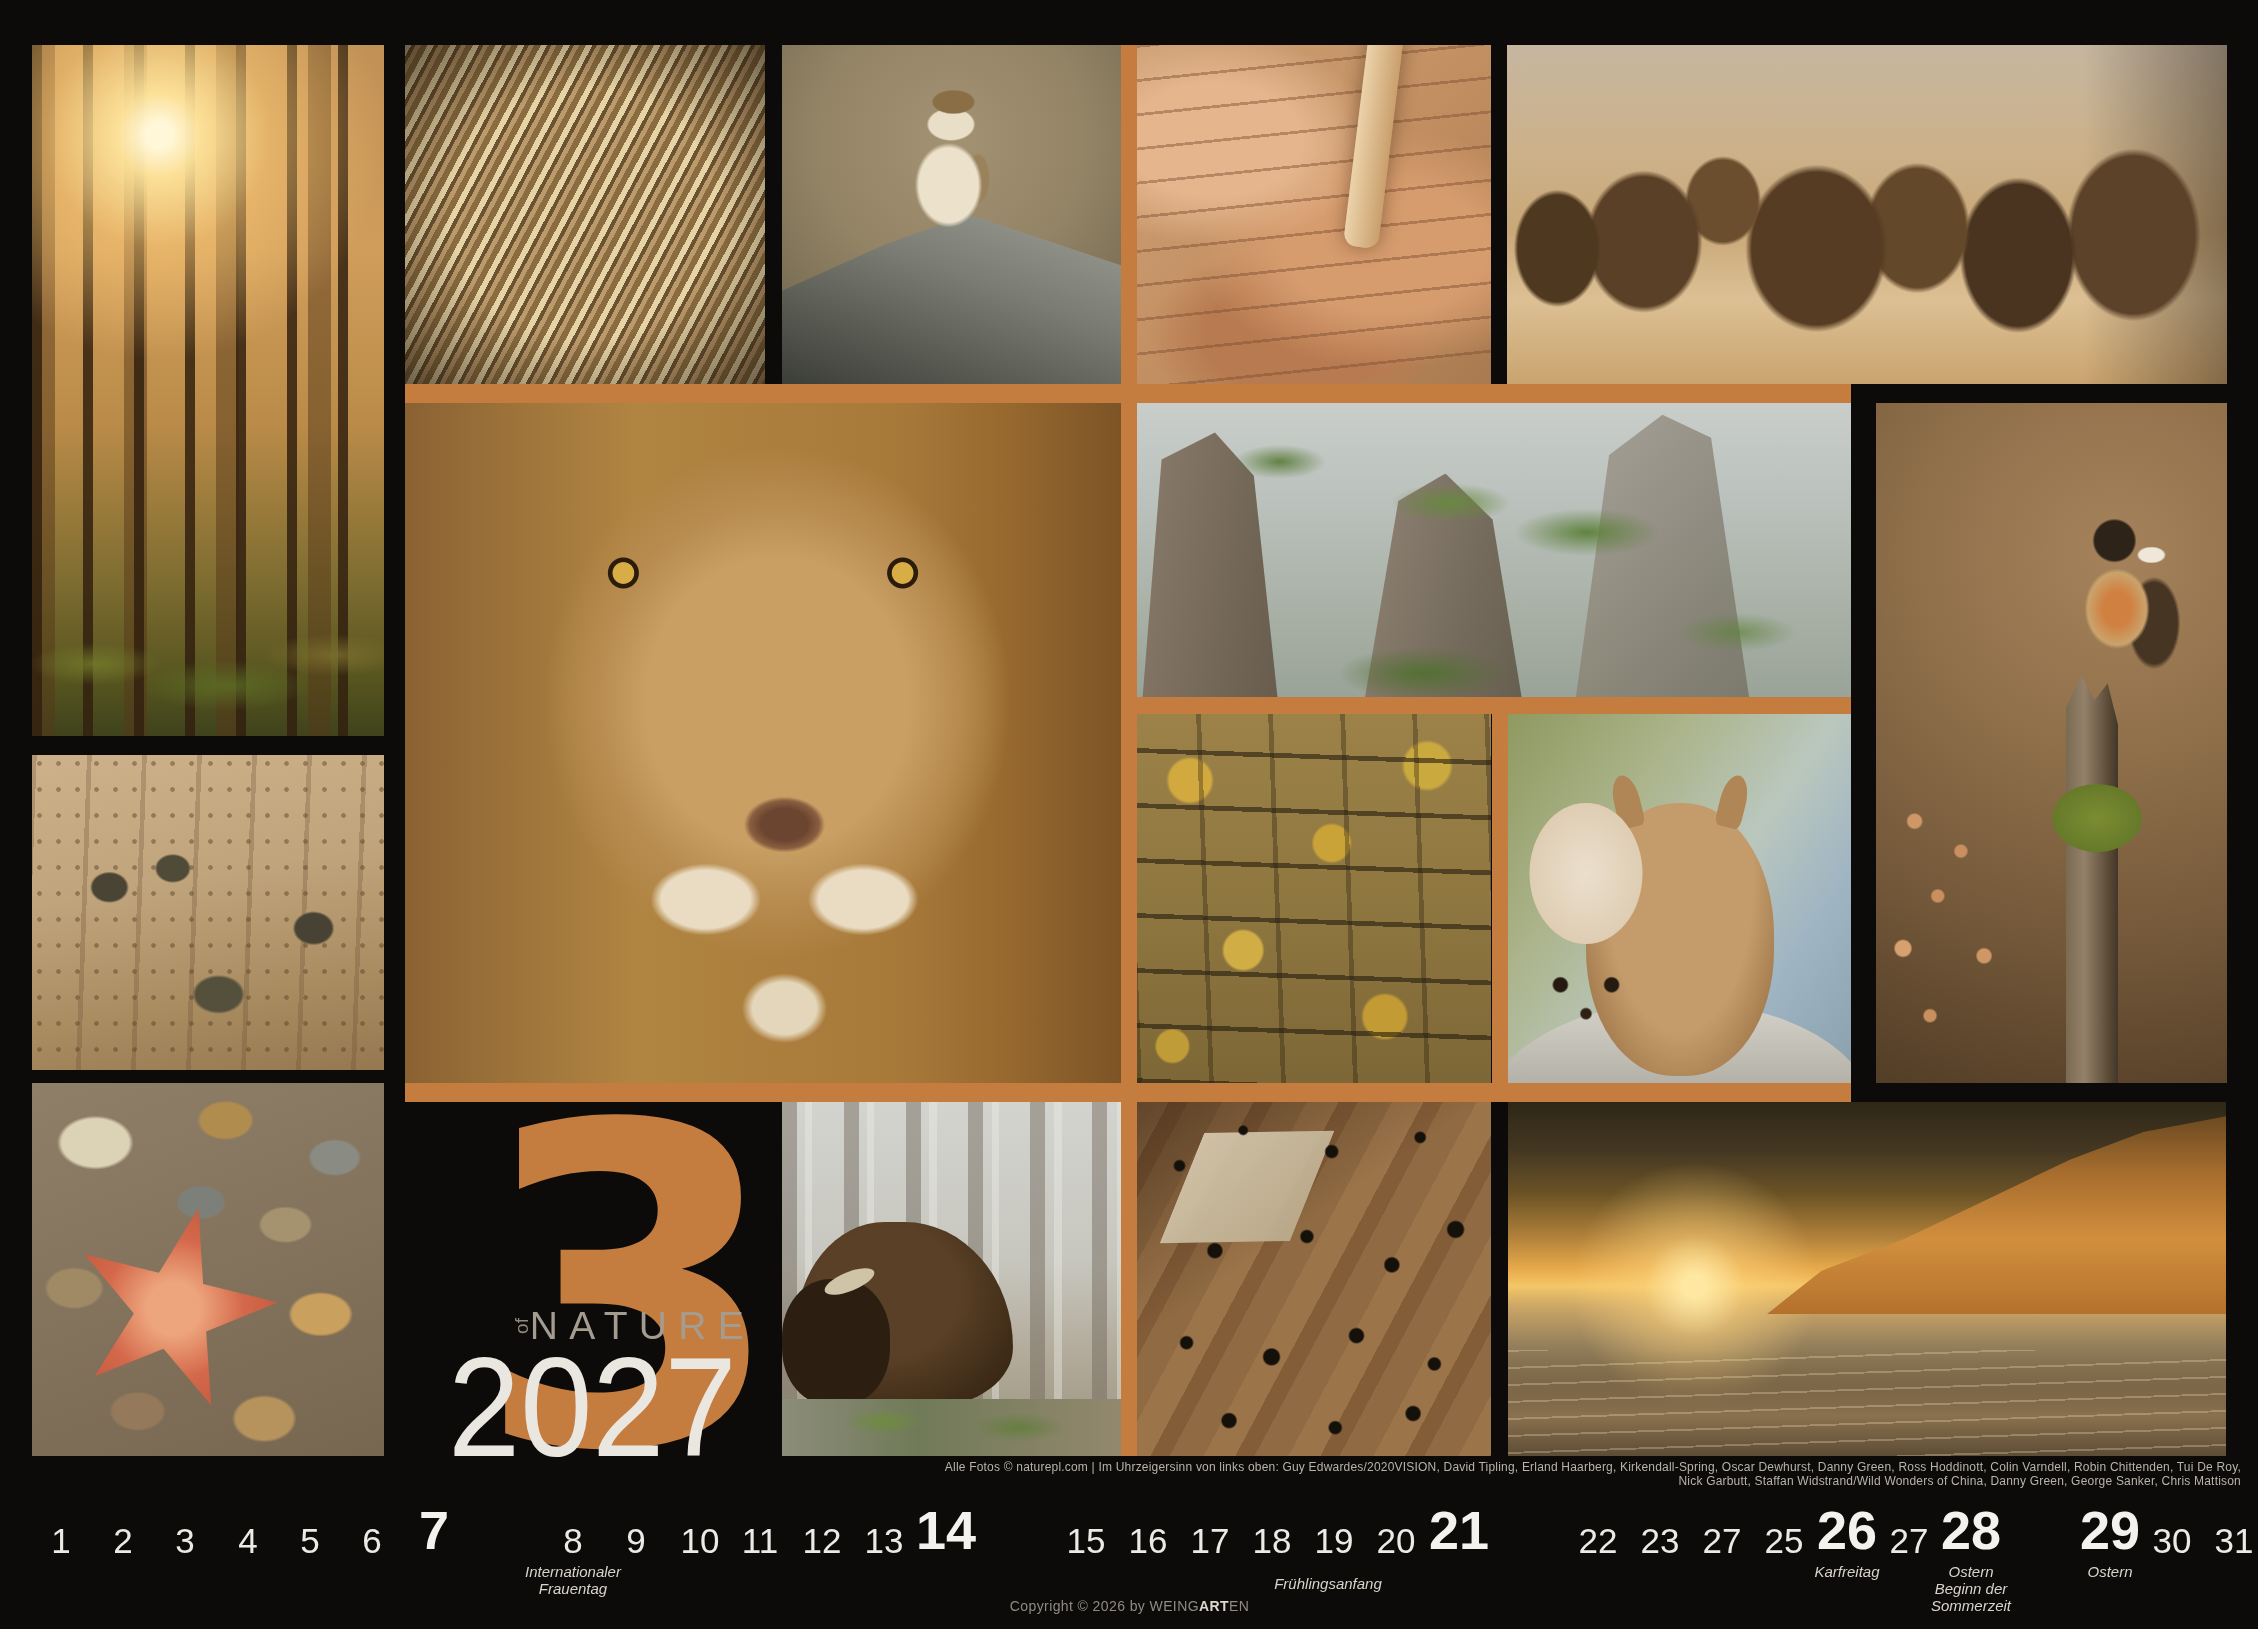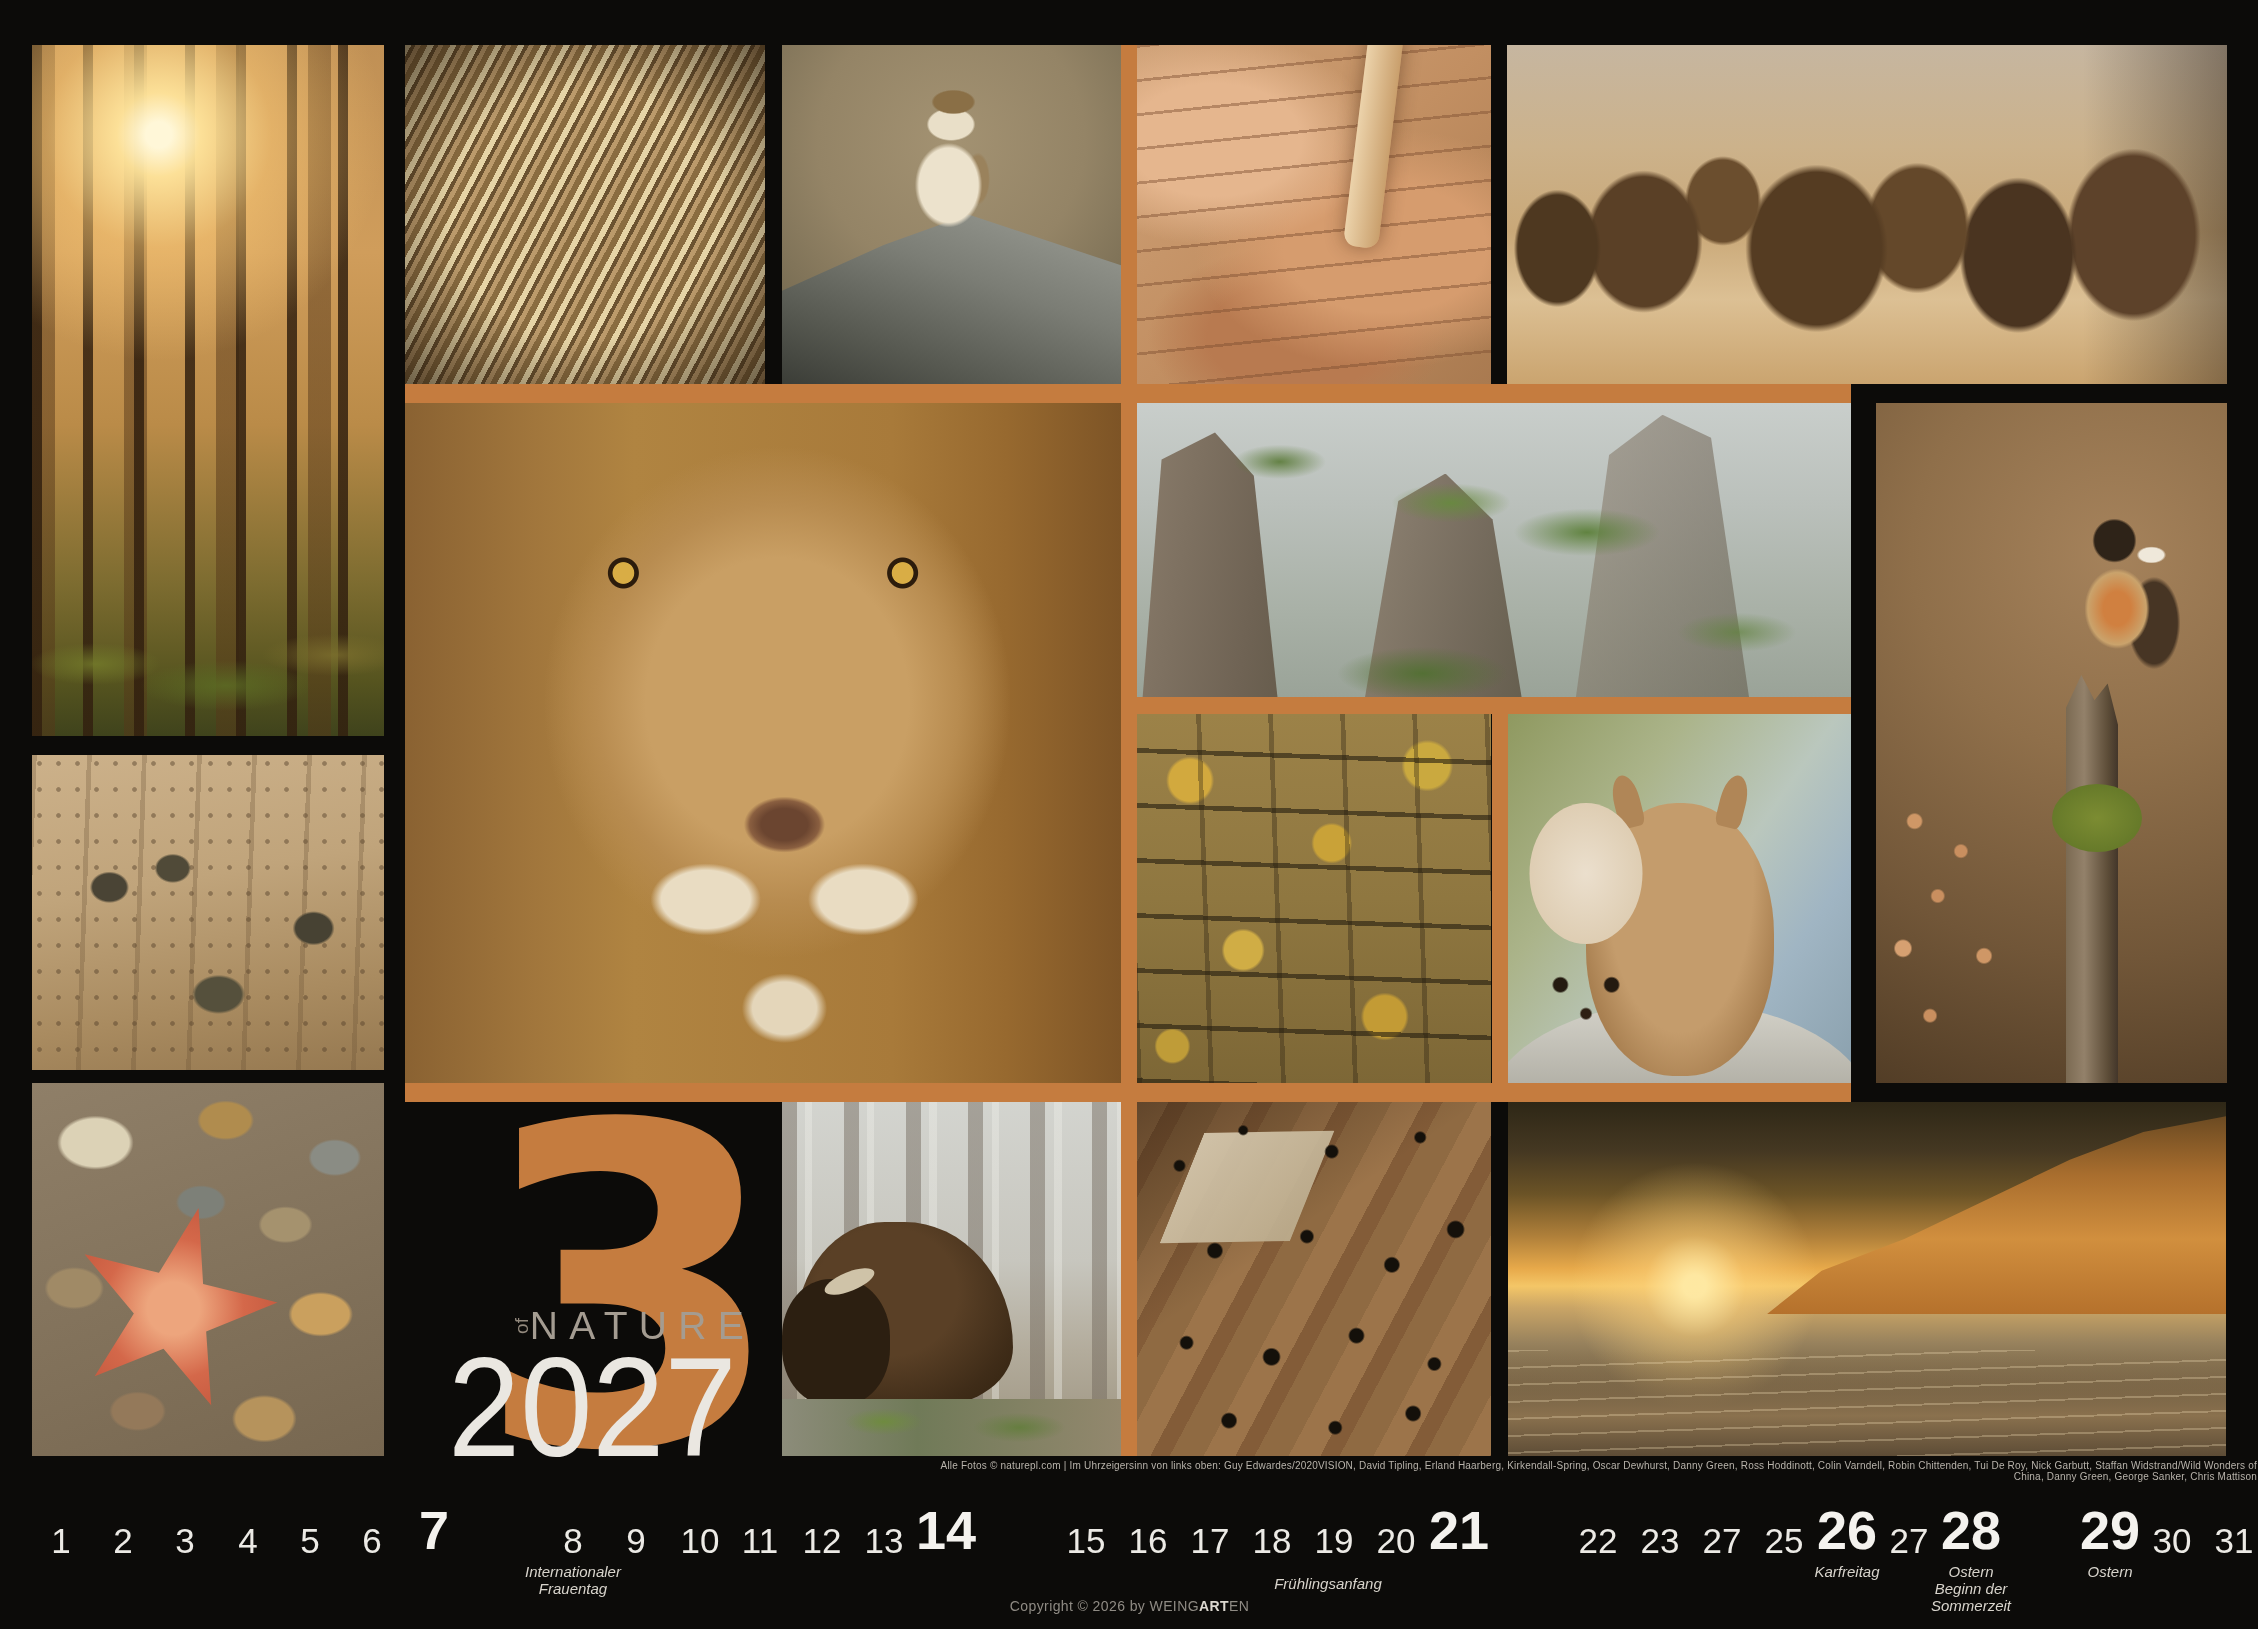--- a/index.html
+++ b/index.html
@@ -214,22 +214,22 @@
   .colours{position:absolute;left:3.8px;top:149px;z-index:2;color:#f2efe9;
     font-family:"DejaVu Serif",serif;font-style:italic;font-variant:small-caps;
     font-size:62px;letter-spacing:2.8px;white-space:nowrap;}
   .of-nature{position:absolute;left:109px;top:202px;z-index:2;display:flex;align-items:center;}
   .of{display:inline-block;transform:rotate(-90deg);font-size:19px;color:#93897d;}
   .nature{font-size:39px;letter-spacing:11.3px;color:#a49c91;font-weight:400;}
   .year{position:absolute;left:43px;top:235px;z-index:2;color:#eae7e1;
     font-size:141px;line-height:1;letter-spacing:0;transform:scaleX(.92);transform-origin:left top;}
 
   
-  .credits{position:absolute;right:2px;top:1460px;width:1318px;text-align:right;
-    font-size:10px;color:#b8b3ab;letter-spacing:0.2px;}
+  .credits{position:absolute;right:18px;top:1460px;width:1318px;text-align:right;
+    font-size:12px;color:#b8b3ab;letter-spacing:0.2px;}
   #calendar-days{position:absolute;left:0;top:1505px;width:2259px;height:124px;}
   .day{position:absolute;bottom:68px;transform:translateX(-50%);
     font-size:35px;color:#eceae5;white-space:nowrap;}
   .day.bold{font-weight:bold;font-size:54px;color:#f4f2ee;}
   .day-label{position:absolute;top:58px;transform:translateX(-50%);text-align:center;
     font-size:15px;font-style:italic;color:#d8d4cc;line-height:17px;white-space:nowrap;}
   .copyright{position:absolute;left:0;top:1598px;width:2259px;text-align:center;
     font-size:14px;color:#8f8b84;letter-spacing:0.4px;}
   .copyright .brand-mid{font-weight:bold;color:#dcd8d0;}
 </style>

